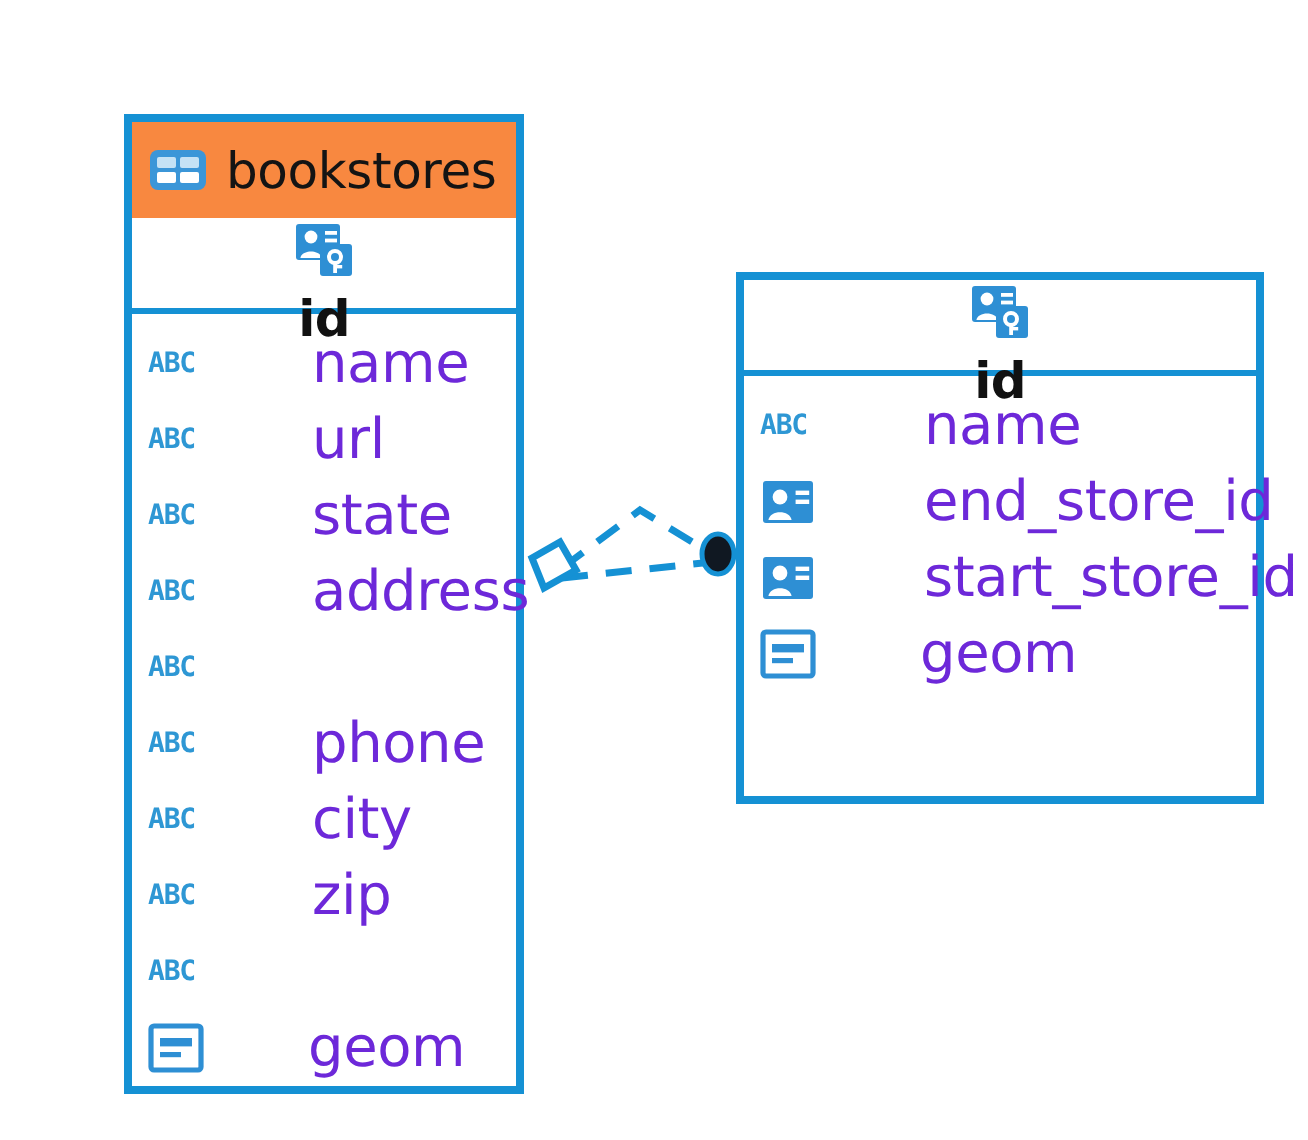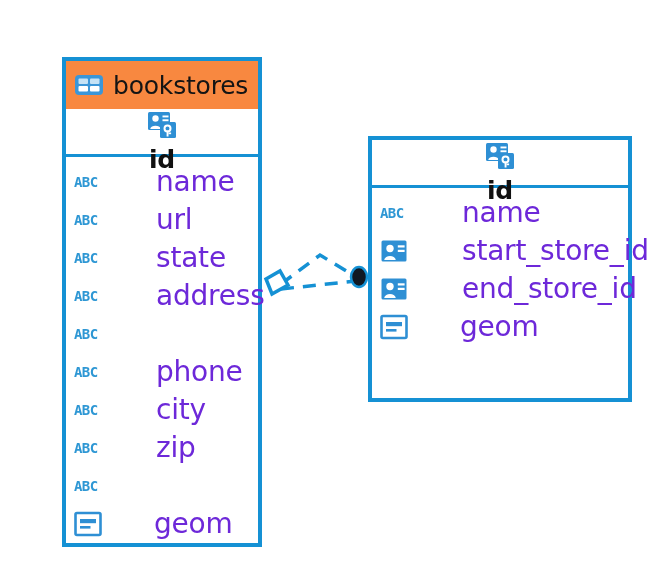--- a/index.html
+++ b/index.html
@@ -286,34 +286,34 @@
       <div class="field-row">
         <span class="icon icon-fk">
           <svg viewBox="0 0 30 26" width="30" height="26">
             <rect x="1.5" y="2.5" width="25" height="21" rx="1.5" fill="#2e8fd4"></rect>
             <circle cx="10" cy="10.5" r="3.7" fill="#ffffff"></circle>
             <path d="M 4.2 22 C 5 16.8 15 16.8 15.8 22 Z" fill="#ffffff"></path>
             <rect x="17.8" y="7.3" width="6.8" height="2.2" fill="#ffffff"></rect>
             <rect x="17.8" y="11.8" width="6.8" height="2.2" fill="#ffffff"></rect>
           </svg>
         </span>
-        <span class="field-label">start_store_id</span>
+        <span class="field-label">end_store_id</span>
       </div>
 
       <div class="field-row">
         <span class="icon icon-fk">
           <svg viewBox="0 0 30 26" width="30" height="26">
             <rect x="1.5" y="2.5" width="25" height="21" rx="1.5" fill="#2e8fd4"></rect>
             <circle cx="10" cy="10.5" r="3.7" fill="#ffffff"></circle>
             <path d="M 4.2 22 C 5 16.8 15 16.8 15.8 22 Z" fill="#ffffff"></path>
             <rect x="17.8" y="7.3" width="6.8" height="2.2" fill="#ffffff"></rect>
             <rect x="17.8" y="11.8" width="6.8" height="2.2" fill="#ffffff"></rect>
           </svg>
         </span>
-        <span class="field-label">end_store_id</span>
+        <span class="field-label">start_store_id</span>
       </div>
 
       <div class="field-row">
         <span class="icon icon-geom">
           <svg viewBox="0 0 28 26" width="28" height="26">
             <rect x="1.5" y="2" width="25" height="22" rx="1.5" fill="#ffffff" stroke="#2e8fd4" stroke-width="2.6"></rect>
             <rect x="6" y="8" width="16" height="4.2" fill="#2e8fd4"></rect>
             <rect x="6" y="15" width="10.5" height="2.6" fill="#2e8fd4"></rect>
           </svg>
         </span>

